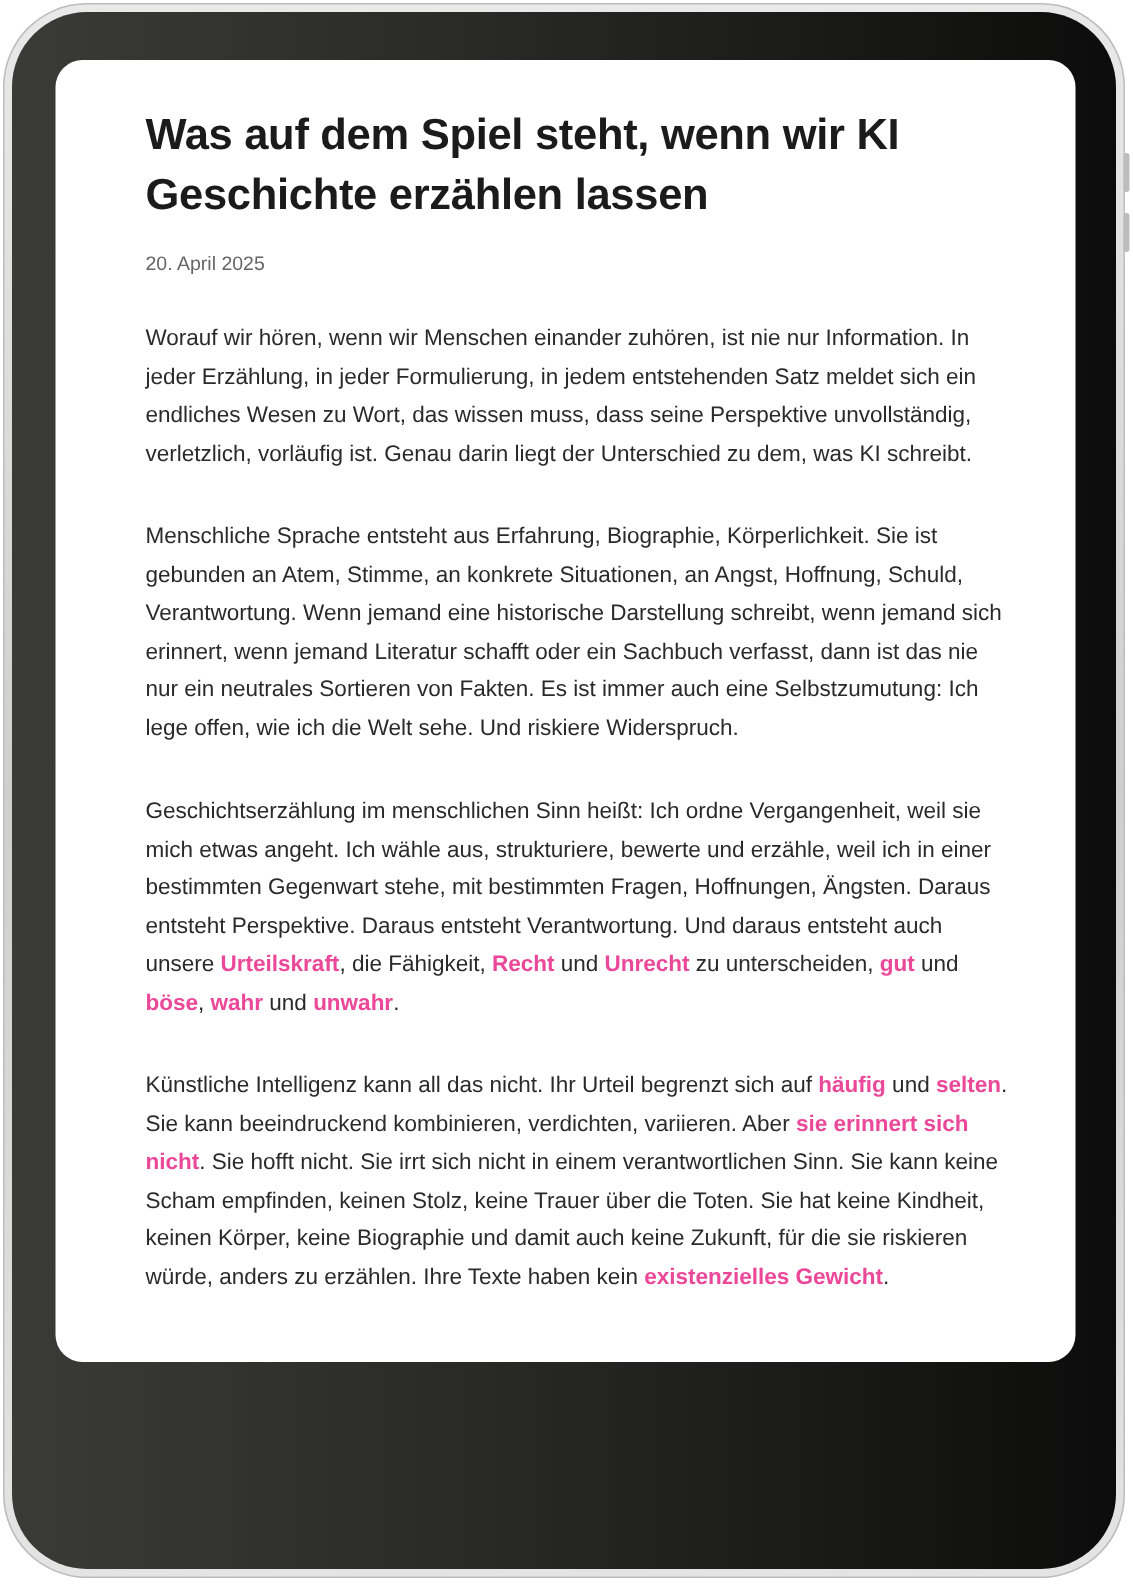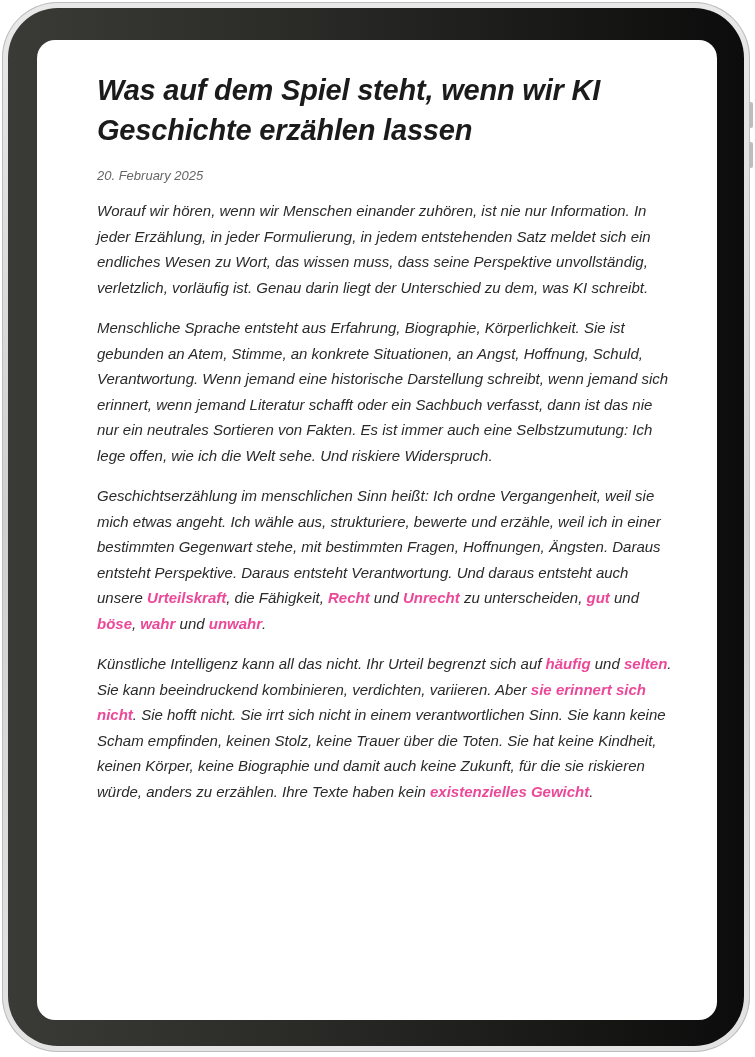--- a/index.html
+++ b/index.html
@@ -10,22 +10,22 @@
     background:linear-gradient(180deg,#e9e9e9 0%,#cfcfcf 50%,#e4e4e4 100%);
     box-shadow: 0 0 0 1px #bdbdbd inset;
   }
   .bezel {
     position:absolute; left:6px; top:6px; right:6px; bottom:6px;
     border-radius:50px;
     background:linear-gradient(90deg,#3a3a36 0%,#2a2a27 40%,#0c0c0c 100%);
   }
   .side-btn { position:absolute; right:-3px; width:4px; background:#bdbdbd; border-radius:2px; }
   .screen {
-    position:absolute; left:35px; top:38px; width:680px; height:980px;
-    background:#ffffff; border-radius:18px; overflow:hidden;font-style:italic;
+    position:absolute; left:35px; top:38px; width:680px; height:868px;
+    background:#ffffff; border-radius:18px; overflow:hidden;
   }
   .content { position:absolute; left:60px; top:0; width:575px; }
   .title {
     margin:30px 0 0 0; font-size:29px; line-height:40px; font-weight:bold;
     color:#1b1b1b; letter-spacing:-0.2px;
   }
   .author-row { position:relative; margin-top:20px; height:52px; display:flex; align-items:center; }
   .avatar {
     width:48px; height:48px; border-radius:50%;
     background:radial-gradient(circle at 50% 42%, #c99a78 0%, #b27f5e 28%, #3b2f2a 52%, #7a5a3a 70%, #b58a55 100%);
@@ -33,37 +33,37 @@
   }
   .author-text { margin-left:6px; }
   .author-name { font-size:15px; font-weight:bold; color:#222; line-height:19px; }
   .author-sub { font-size:13px; color:#666; line-height:18px; }
   .actions { position:absolute; right:-17px; top:8px; display:flex; gap:8px; }
   .circle-btn {
     width:30px; height:30px; border-radius:50%; border:1.5px solid #555;
     display:flex; align-items:center; justify-content:center; box-sizing:border-box; background:#fff;
   }
   .date { margin-top:18px; font-size:13px; color:#666; }
-  .para { margin-top:15px; font-size:15px; line-height:25.5px; color:#2a2a2a; }
+  .para { margin-top:30px; font-size:15px; line-height:25.5px; color:#2a2a2a; }
   .para b { color:#ec4899; }
 </style>
 </head>
 <body>
 
 <div class="device">
   <div class="side-btn" style="top:100px;height:26px;"></div>
   <div class="side-btn" style="top:140px;height:26px;"></div>
   <div class="bezel"></div>
 
   <div class="screen">
     <div class="content">
       <h1 class="title">Was auf dem Spiel steht, wenn wir KI Geschichte erzählen lassen</h1>
 
 
-      <div class="date">20. February 2025</div>
+      <div class="date">20. April 2025</div>
 
       <div id="body">
           <p class="para" style=""><span>Worauf wir hören, wenn wir Menschen einander zuhören, ist nie nur Information. In jeder Erzählung, in jeder Formulierung, in jedem entstehenden Satz meldet sich ein endliches Wesen zu Wort, das wissen muss, dass seine Perspektive unvollständig, verletzlich, vorläufig ist. Genau darin liegt der Unterschied zu dem, was KI schreibt.</span></p>
           <p class="para"><span>Menschliche Sprache entsteht aus Erfahrung, Biographie, Körperlichkeit. Sie ist gebunden an Atem, Stimme, an konkrete Situationen, an Angst, Hoffnung, Schuld, Verantwortung. Wenn jemand eine historische Darstellung schreibt, wenn jemand sich erinnert, wenn jemand Literatur schafft oder ein Sachbuch verfasst, dann ist das nie nur ein neutrales Sortieren von Fakten. Es ist immer auch eine Selbstzumutung: Ich lege offen, wie ich die Welt sehe. Und riskiere Widerspruch.</span></p>
           <p class="para"><span>Geschichtserzählung im menschlichen Sinn heißt: Ich ordne Vergangenheit, weil sie mich etwas angeht. Ich wähle aus, strukturiere, bewerte und erzähle, weil ich in einer bestimmten Gegenwart stehe, mit bestimmten Fragen, Hoffnungen, Ängsten. Daraus entsteht Perspektive. Daraus entsteht Verantwortung. Und daraus entsteht auch unsere </span><b>Urteilskraft</b><span>, die Fähigkeit, </span><b>Recht</b><span> und </span><b>Unrecht</b><span> zu unterscheiden, </span><b>gut</b><span> und </span><b>böse</b><span>, </span><b>wahr</b><span> und </span><b>unwahr</b><span>.</span></p>
           <p class="para"><span>Künstliche Intelligenz kann all das nicht. Ihr Urteil begrenzt sich auf </span><b>häufig</b><span> und </span><b>selten</b><span>. Sie kann beeindruckend kombinieren, verdichten, variieren. Aber </span><b>sie erinnert sich nicht</b><span>. Sie hofft nicht. Sie irrt sich nicht in einem verantwortlichen Sinn. Sie kann keine Scham empfinden, keinen Stolz, keine Trauer über die Toten. Sie hat keine Kindheit, keinen Körper, keine Biographie und damit auch keine Zukunft, für die sie riskieren würde, anders zu erzählen. Ihre Texte haben kein </span><b>existenzielles Gewicht</b><span>.</span></p>
         </div>
     </div>
   </div>
 </div>

